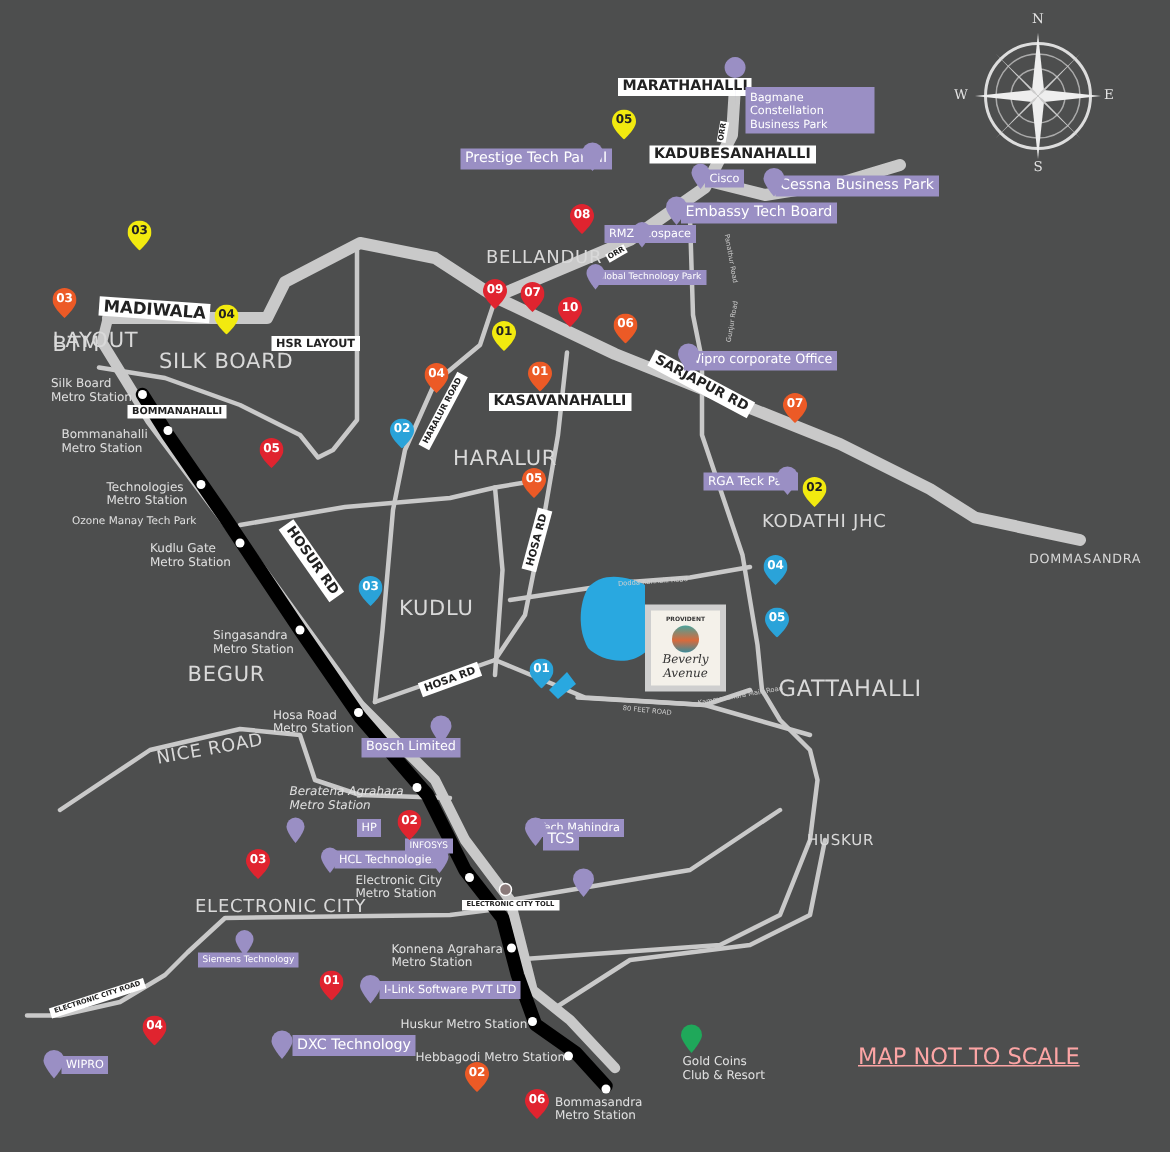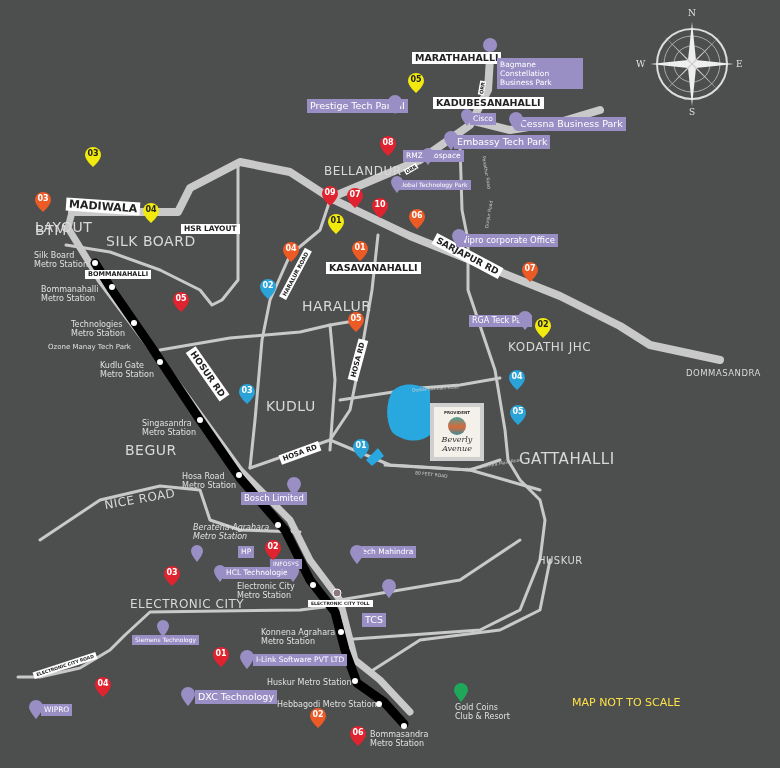--- a/index.html
+++ b/index.html
@@ -140,21 +140,21 @@
 <span class="lbl area" style="left:686px;top:369px;font-size:8.5px;">DOMMASANDRA</span>
 <span class="lbl area big" style="left:266px;top:399px;">KUDLU</span>
 <span class="lbl area big" style="left:125px;top:443px;">BEGUR</span>
 <span class="lbl area big" style="left:519px;top:452px;font-size:15px;">GATTAHALLI</span>
 <span class="lbl area" style="left:538px;top:556px;font-size:10px;">HUSKUR</span>
 <span class="lbl area" style="left:104px;top:493px;transform:rotate(-10deg);">NICE ROAD</span>
 <span class="lbl area big" style="left:130px;top:598px;font-size:12px;">ELECTRONIC CITY</span>
 <span class="lbl metro" style="left:48px;top:343px;font-size:7px;">Ozone Manay Tech Park</span>
 <span class="lbl metro" style="left:455px;top:703px;">Gold Coins</span>
 <span class="lbl metro" style="left:455px;top:712px;">Club &amp; Resort</span>
-<span class="lbl" style="left:572px;top:697px;font-size:11px;color:#fde047;">MAP NOT TO SCALE</span>
+<span class="lbl" style="left:572px;top:697px;font-size:15px;color:#fca5a5;text-decoration:underline;">MAP NOT TO SCALE</span>
 
 <div class="lbl metro" style="left:34px;top:251px;">
     <div>Silk Board</div>
     <div>Metro Station</div>
   </div>
 <div class="lbl metro" style="left:41px;top:285px;">
     <div>Bommanahalli</div>
     <div>Metro Station</div>
   </div>
 <div class="lbl metro" style="left:71px;top:320px;">
@@ -193,31 +193,31 @@
   </div>
 <div class="lbl metro" style="left:370px;top:730px;">
     <div>Bommasandra</div>
     <div>Metro Station</div>
   </div>
 
 <span class="lbl poi" style="left:497px;top:58px;line-height:9px;width:80px;white-space:normal;">Bagmane Constellation Business Park</span>
 <span class="lbl poi lg" style="left:307px;top:99px;">Prestige Tech Park II</span>
 <span class="lbl poi" style="left:470px;top:113px;">Cisco</span>
 <span class="lbl poi lg" style="left:517px;top:117px;">Cessna Business Park</span>
-<span class="lbl poi lg" style="left:454px;top:135px;">Embassy Tech Park</span>
+<span class="lbl poi lg" style="left:454px;top:135px;">Embassy Tech Board</span>
 <span class="lbl poi" style="left:403px;top:150px;">RMZ Ecospace</span>
 <span class="lbl poi" style="left:395px;top:180px;font-size:6px;">Global Technology Park</span>
 <span class="lbl poi lg" style="left:456px;top:234px;font-size:8.5px;">Wipro corporate Office</span>
 <span class="lbl poi" style="left:469px;top:315px;font-size:8px;">RGA Teck Park</span>
 <span class="lbl poi lg" style="left:241px;top:492px;font-size:8.5px;">Bosch Limited</span>
 <span class="lbl poi" style="left:202px;top:546px;margin-left:36px;">HP</span>
 <span class="lbl poi" style="left:270px;top:559px;font-size:6px;">INFOSYS</span>
 <span class="lbl poi" style="left:223px;top:567px;">HCL Technologies</span>
 <span class="lbl poi" style="left:356px;top:546px;">Tech Mahindra</span>
-<span class="lbl poi lg" style="left:362px;top:613px;">TCS</span>
+<span class="lbl poi lg" style="left:362px;top:553px;">TCS</span>
 <span class="lbl poi" style="left:132px;top:635px;font-size:6px;">Siemens Technology</span>
 <span class="lbl poi" style="left:253px;top:654px;">I-Link Software PVT LTD</span>
 <span class="lbl poi lg" style="left:195px;top:690px;">DXC Technology</span>
 <span class="lbl poi" style="left:41px;top:704px;">WIPRO</span>
 
 <svg style="position:absolute;left:0;top:0;width:780px;height:768px;pointer-events:none;" viewBox="0 0 780 768">
   <g fill="#9a8fc4">
     <path d="M490 52 a7 7 0 1 1 0.1 0 L 490 72 Z"></path>
     <path d="M395 95 a7 7 0 0 1 7 7 c0 4-7 12-7 12 s-7-8-7-12 a7 7 0 0 1 7-7z"></path>
     <path d="M467 109 a6 6 0 0 1 6 6 c0 4-6 11-6 11 s-6-7-6-11 a6 6 0 0 1 6-6z"></path>

